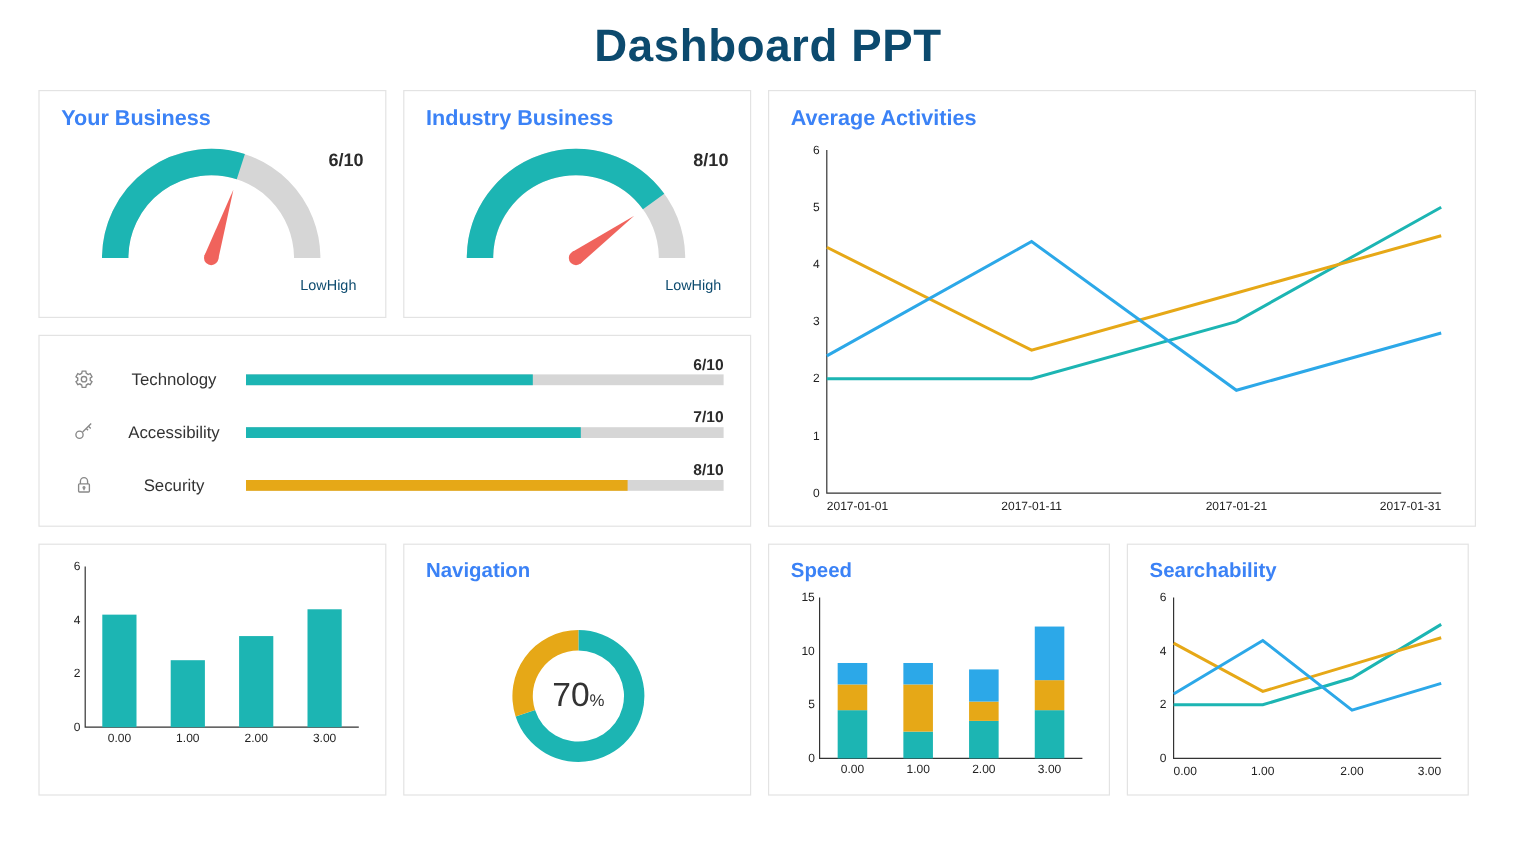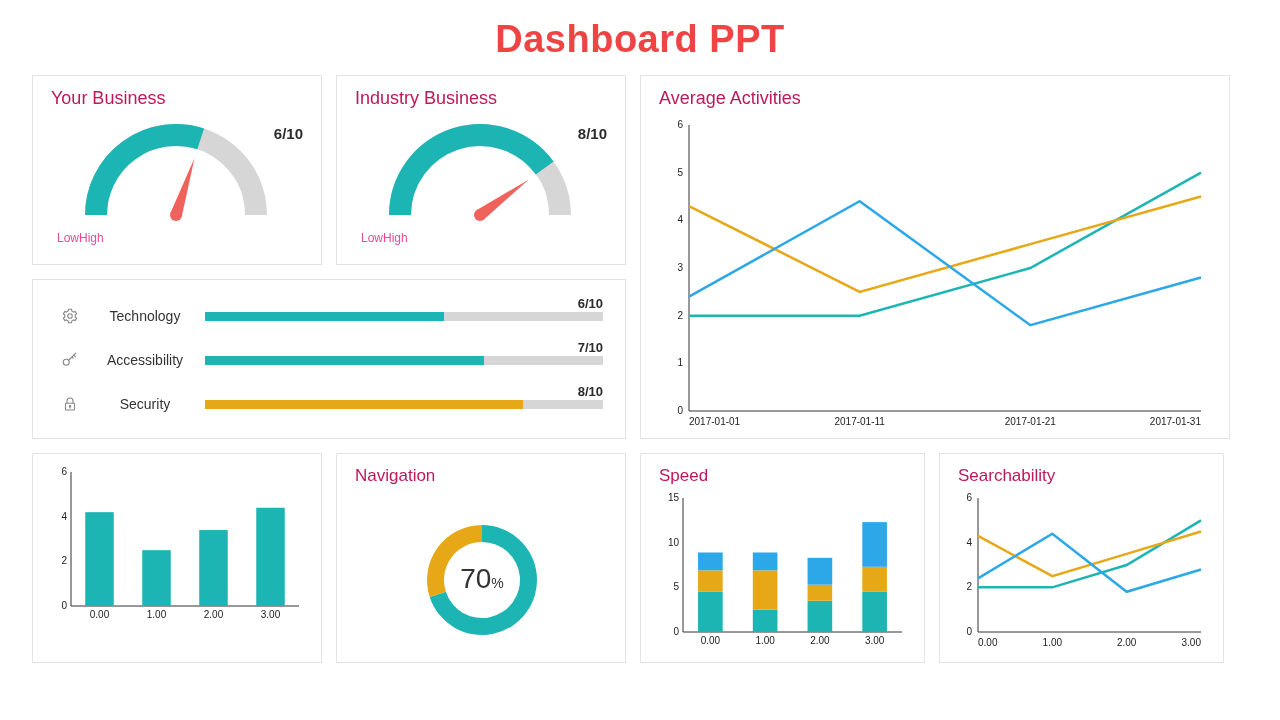--- a/index.html
+++ b/index.html
@@ -6,53 +6,53 @@
   body {
     width: 1280px; height: 720px;
     font-family: "Segoe UI", Arial, sans-serif;
     background: #fff;
     overflow: hidden;
   }
   .title {
     text-align: center;
     font-size: 38px;
     font-weight: 800;
-    color: #ef4444;
+    color: #0c4a6e;
     padding: 18px 0 14px;
     letter-spacing: .5px;
   }
   .grid {
     display: grid;
     grid-template-columns: 290px 290px 590px;
     grid-template-rows: 190px 160px 210px;
     gap: 14px;
     padding: 0 32px;
   }
   .card {
     border: 1px solid #e3e3e3;
     background: #fff;
     padding: 12px 18px 10px;
     position: relative;
   }
   .card h3 {
     font-size: 18px;
-    font-weight: 400;
-    color: #be185d;
+    font-weight: 700;
+    color: #3b82f6;
     margin-bottom: 6px;
   }
   
   .gauge-wrap { position: relative; height: 130px; }
   .gauge-score {
     position: absolute; top: 10px; right: 0;
     font-size: 15px; font-weight: 700; color: #2b2b2b;
   }
   .gauge-labels {
     position: absolute; bottom: 0; left: 0; right: 0;
-    display: flex; justify-content: flex-start;
-    font-size: 12px; color: #ec4899;
+    display: flex; justify-content: flex-end;
+    font-size: 12px; color: #0c4a6e;
     padding: 0 6px;
   }
   
   .metrics { grid-column: 1 / span 2; padding: 14px 22px; text-align: center; }
   .metric-row {
     display: flex; align-items: center; height: 44px;
   }
   .metric-row .ico { width: 30px; display:flex; justify-content:center; color:#777; }
   .metric-row .lbl { width: 120px; font-size: 14px; color: #333; }
   .metric-row .bar-box { flex: 1; position: relative; }

